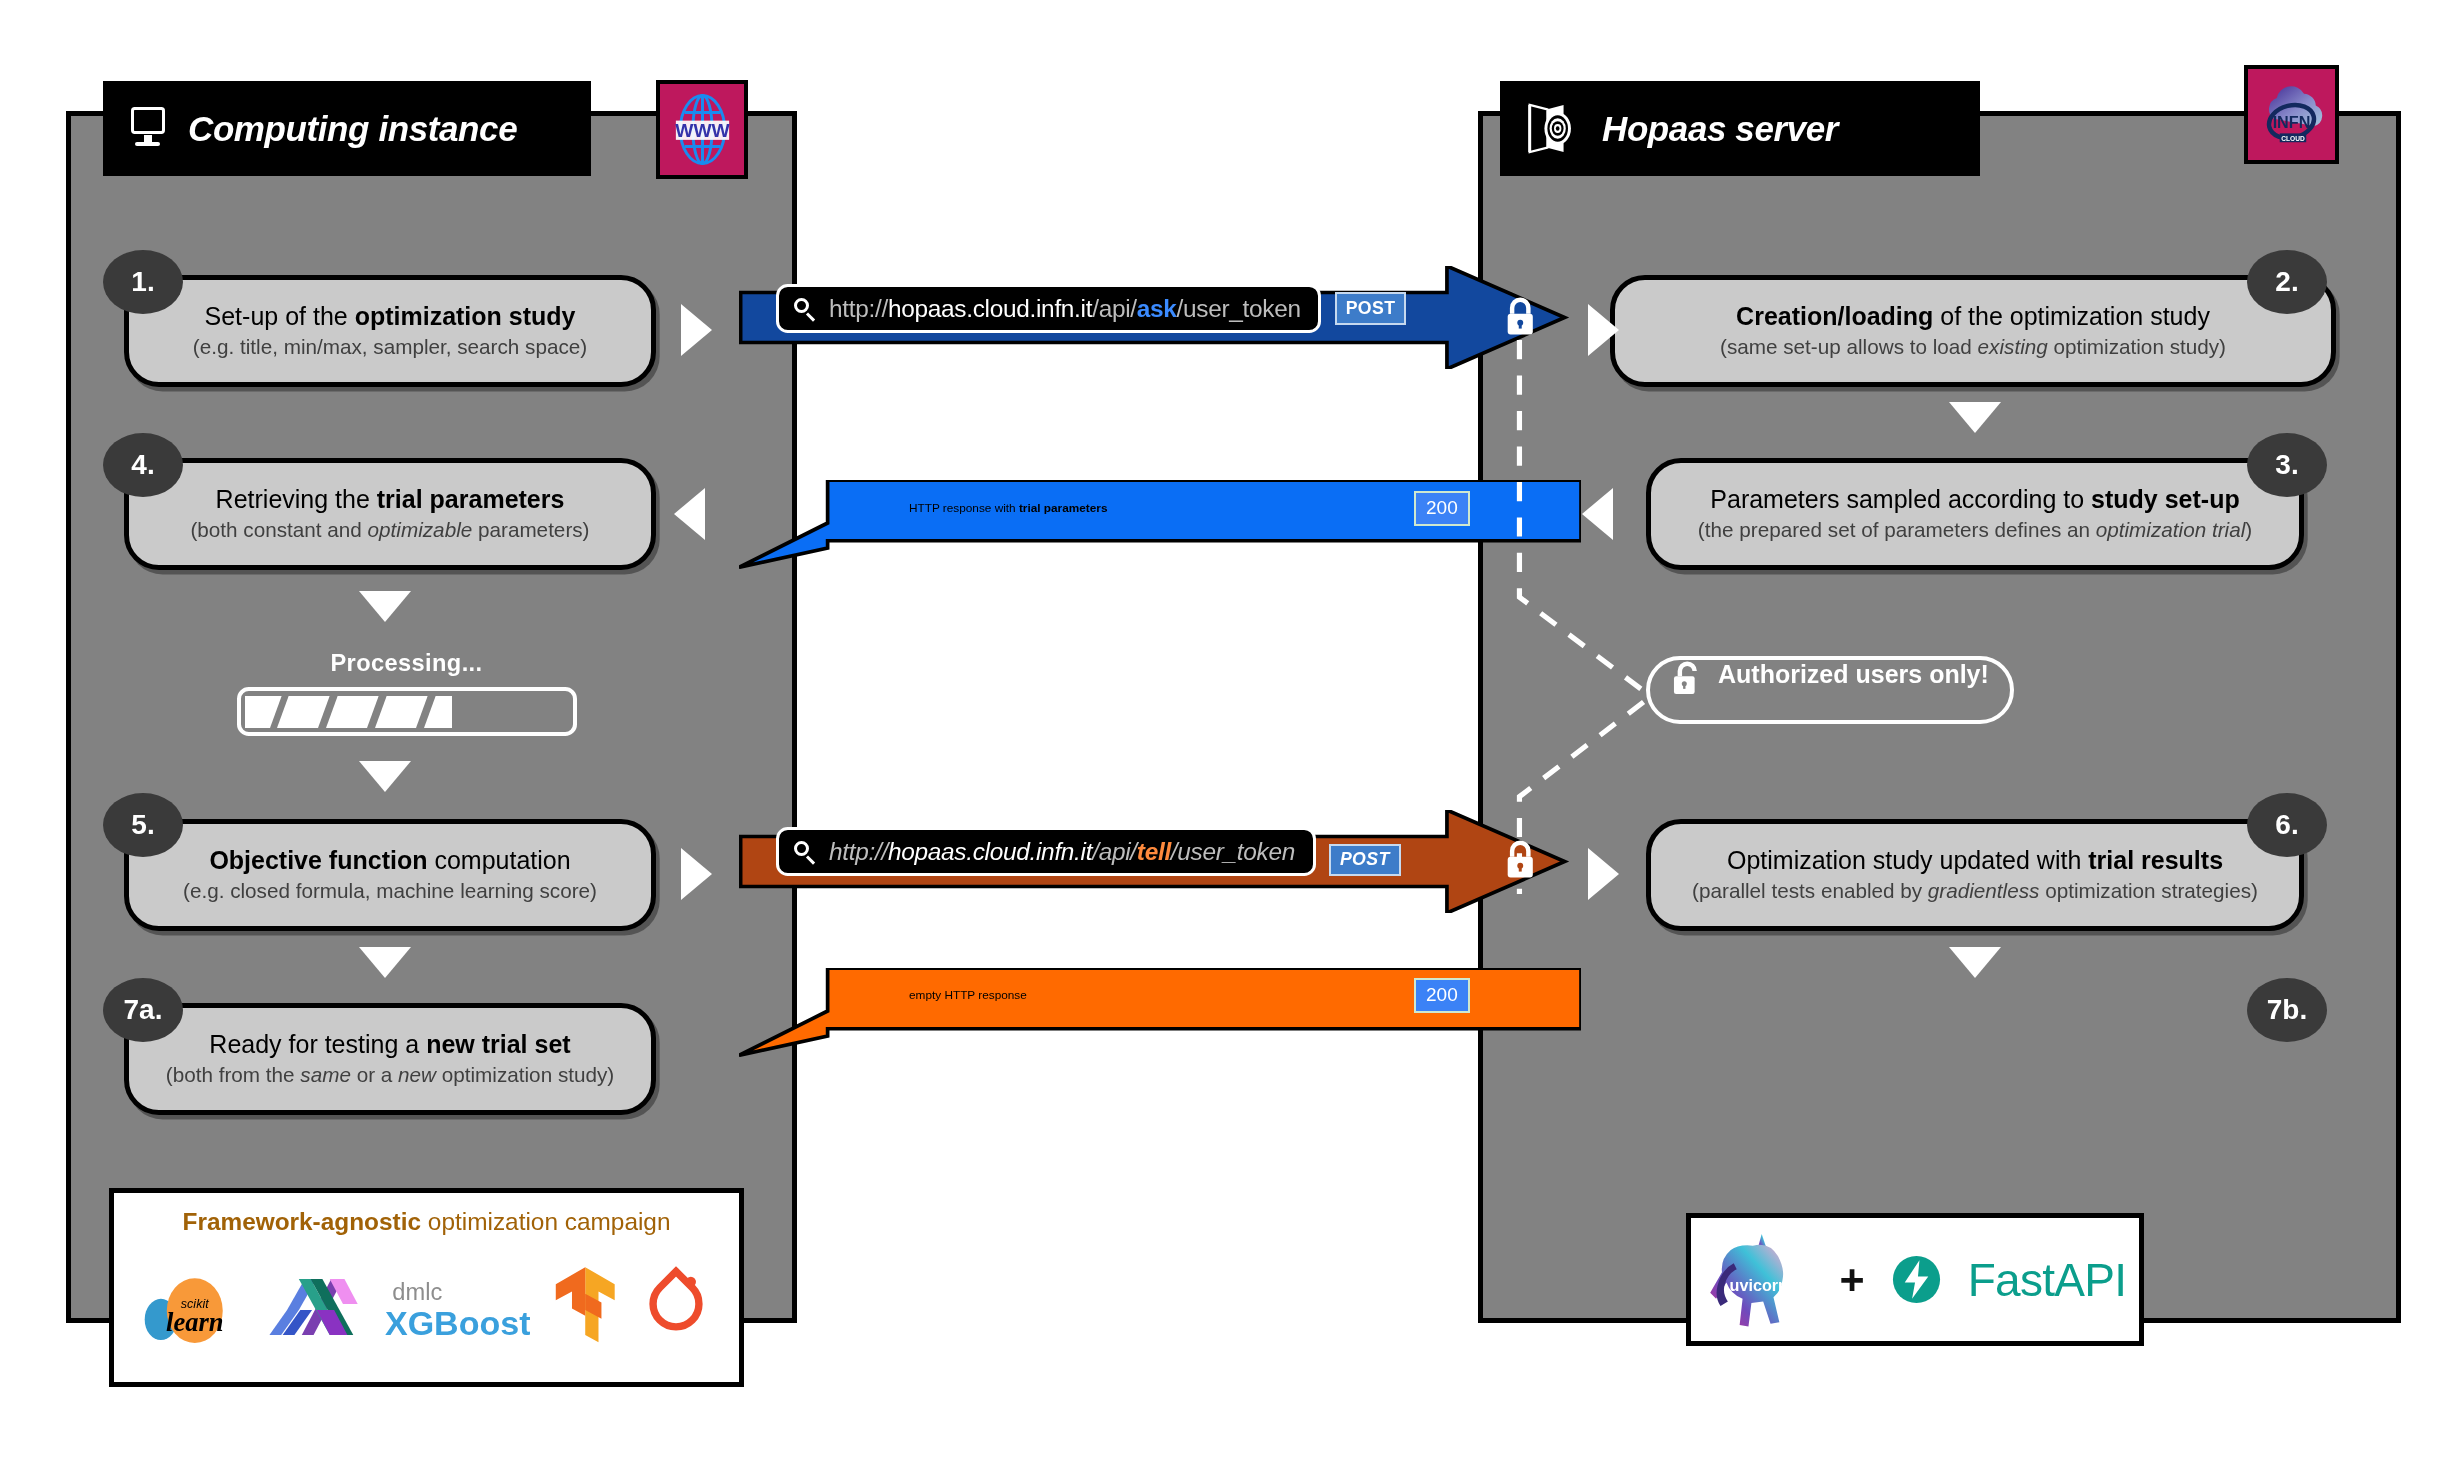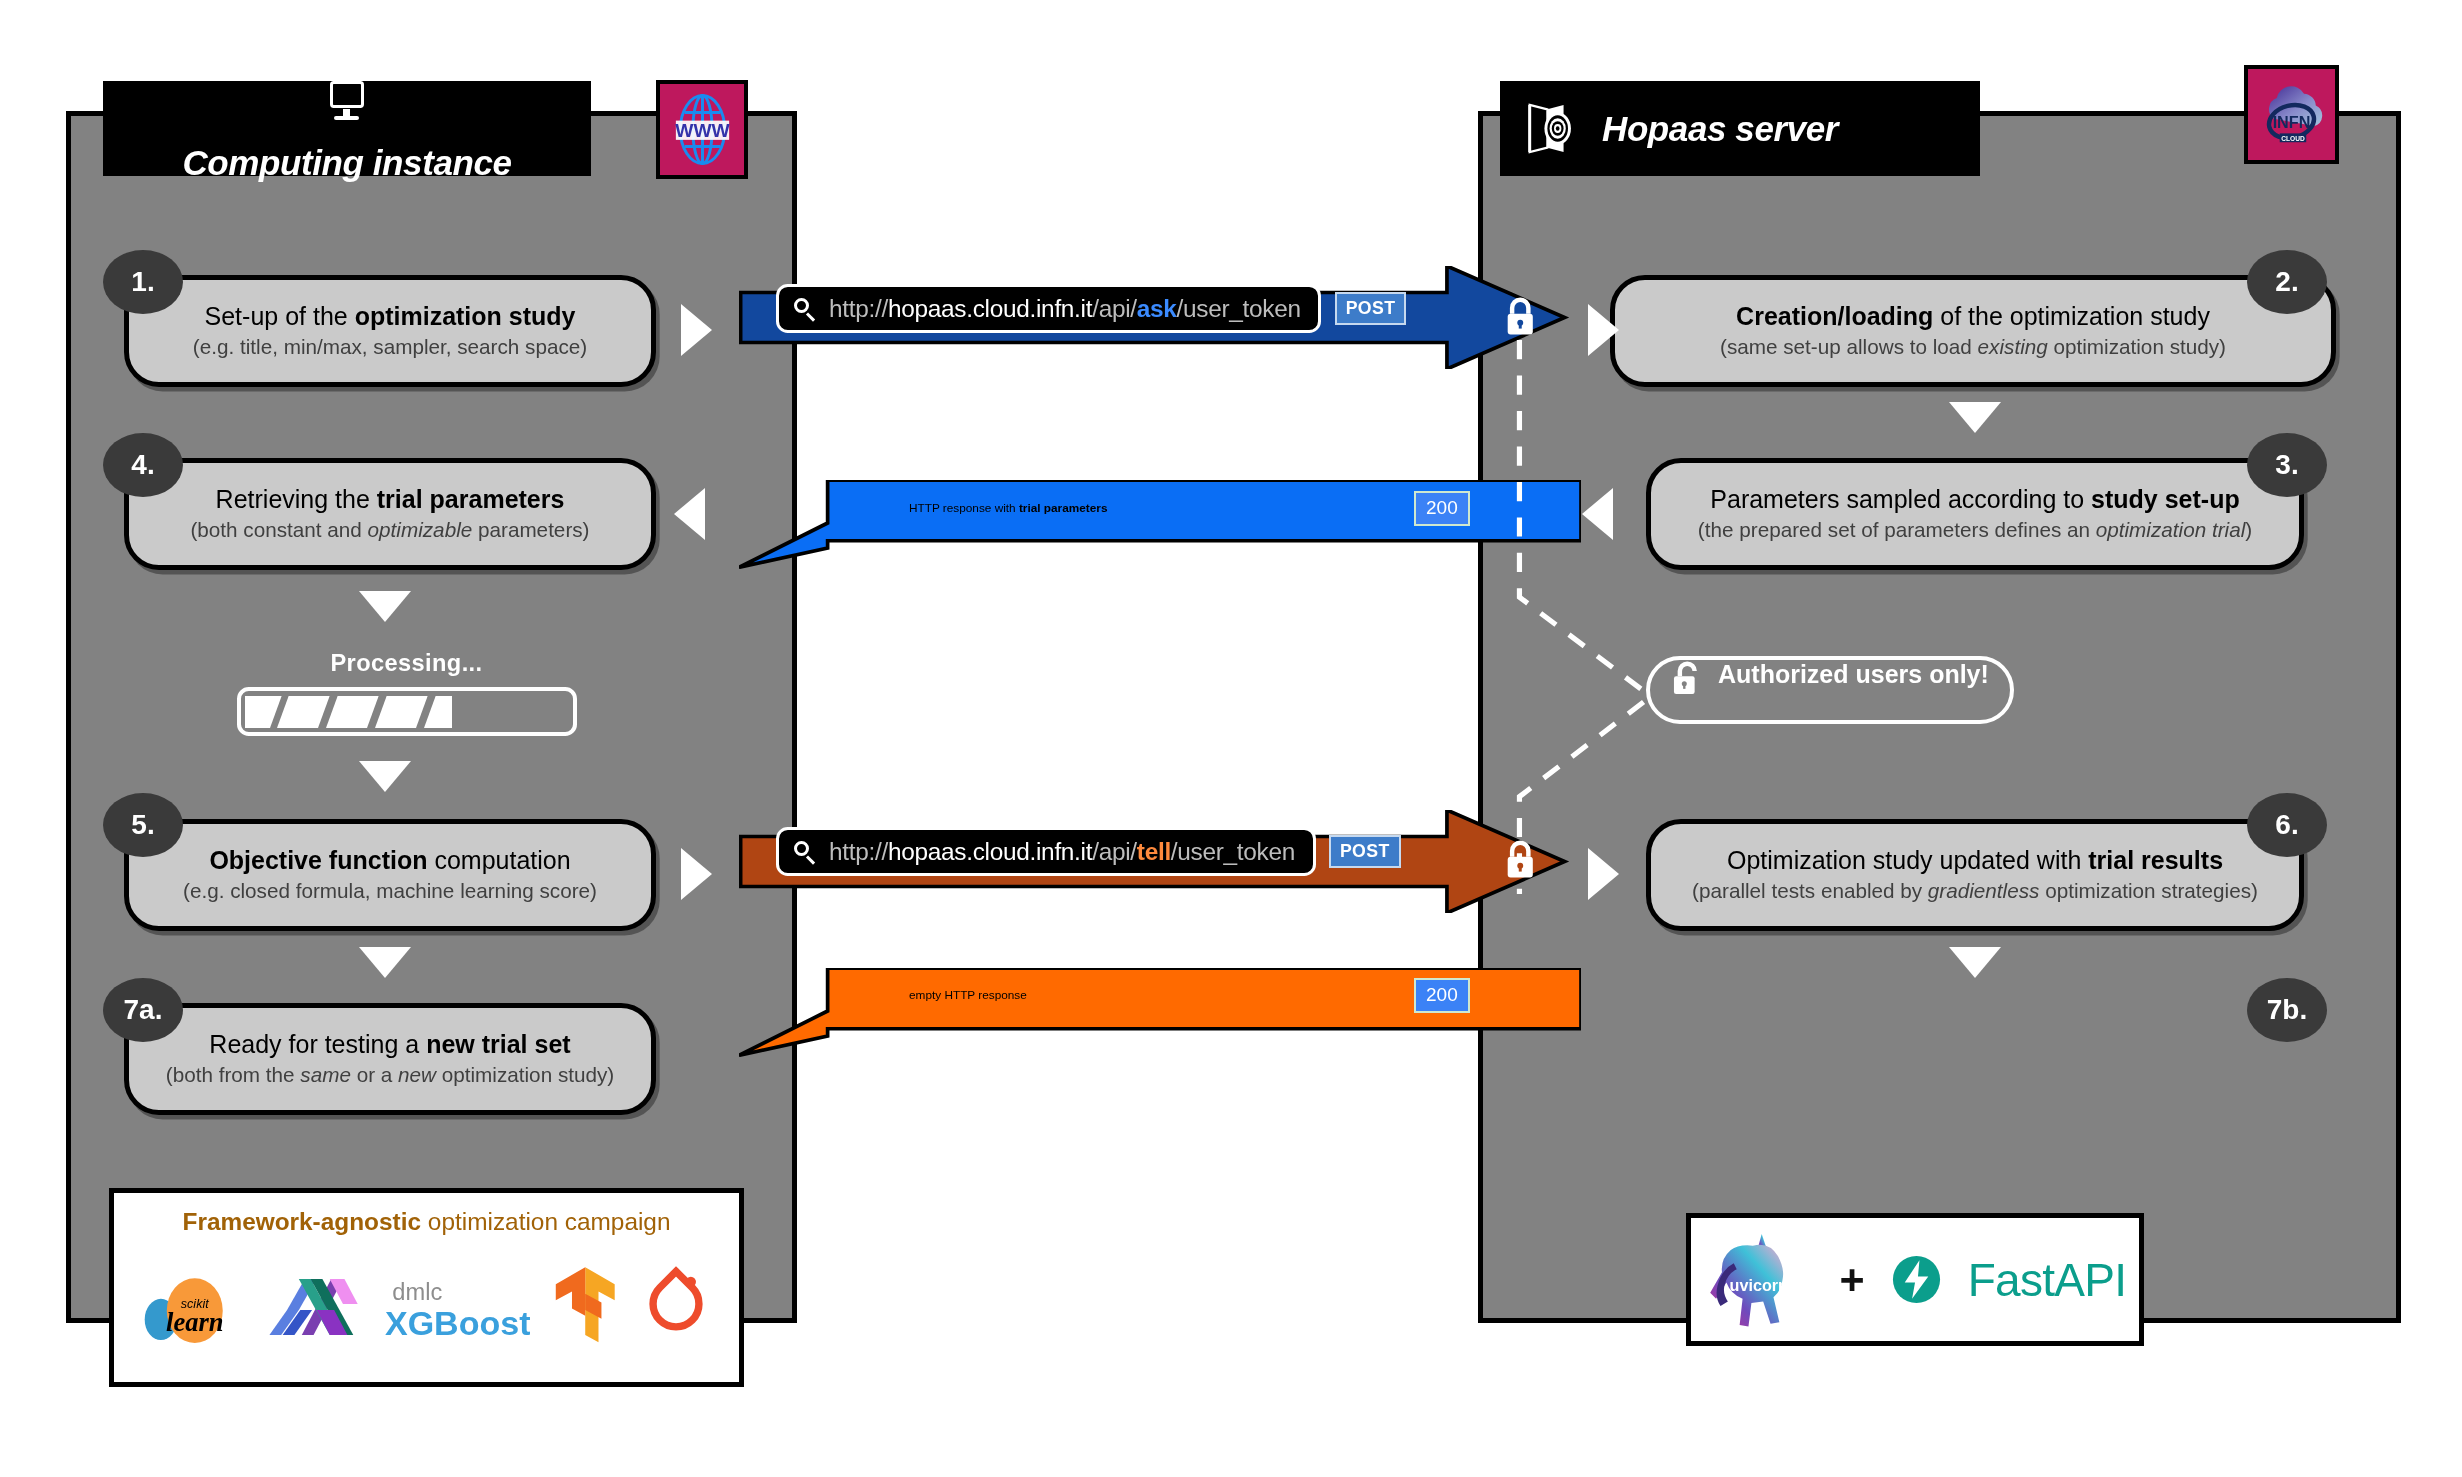--- a/index.html
+++ b/index.html
@@ -24,21 +24,21 @@
   .title-bar {
     position: absolute;
     background: #000;
     display: flex;
     align-items: center;
     gap: 19px;
     padding: 0 25px;
     height: 95px;
     z-index: 30;
   }
-  #title-left  { left: 103px;  top: 81px;  width: 488px; flex-direction: column; }
+  #title-left  { left: 103px;  top: 81px;  width: 488px; }
   #title-right { left: 1500px; top: 81px;  width: 480px; }
   .title-text {
     color: #fff;
     font-size: 35px;
     font-style: italic;
     font-weight: bold;
     white-space: nowrap;
     letter-spacing: -0.4px;
   }
 
@@ -363,21 +363,21 @@
   <div style="position:absolute; left:909px; top:491px; width:561px; z-index:19; display:flex; align-items:center; justify-content:space-between;">
     <span class="label">
       <span>HTTP response with </span><b>trial parameters</b>
     </span>
     <span class="code-chip">200</span>
   </div>
 
   <svg class="msg" style="left:739px; top:810px; width:842px; height:103px;" viewBox="0 0 1140 140">
     <path d="M0 36 L960 36 L960 0 L1120 70 L960 140 L960 104 L0 104 Z" fill="#b04513" stroke="#000" stroke-width="5"></path>
   </svg>
-  <div style="position:absolute; left:776px; top:827px; z-index:19; display:flex; align-items:center;">
+  <div style="position:absolute; left:776px; top:827px; z-index:19; display:flex; align-items:flex-end;font-style:italic;">
     <div class="urlbar">
       <span class="mag">
           <span class="ring"></span>
           <span class="stem"></span>
         </span>
       <span class="utext">
         <span>http://</span><span class="dom">hopaas.cloud.infn.it</span><span>/api/</span><span class="verb-tell">tell</span><span>/user_token</span>
       </span>
     </div>
     <span class="verb-chip">POST</span>

